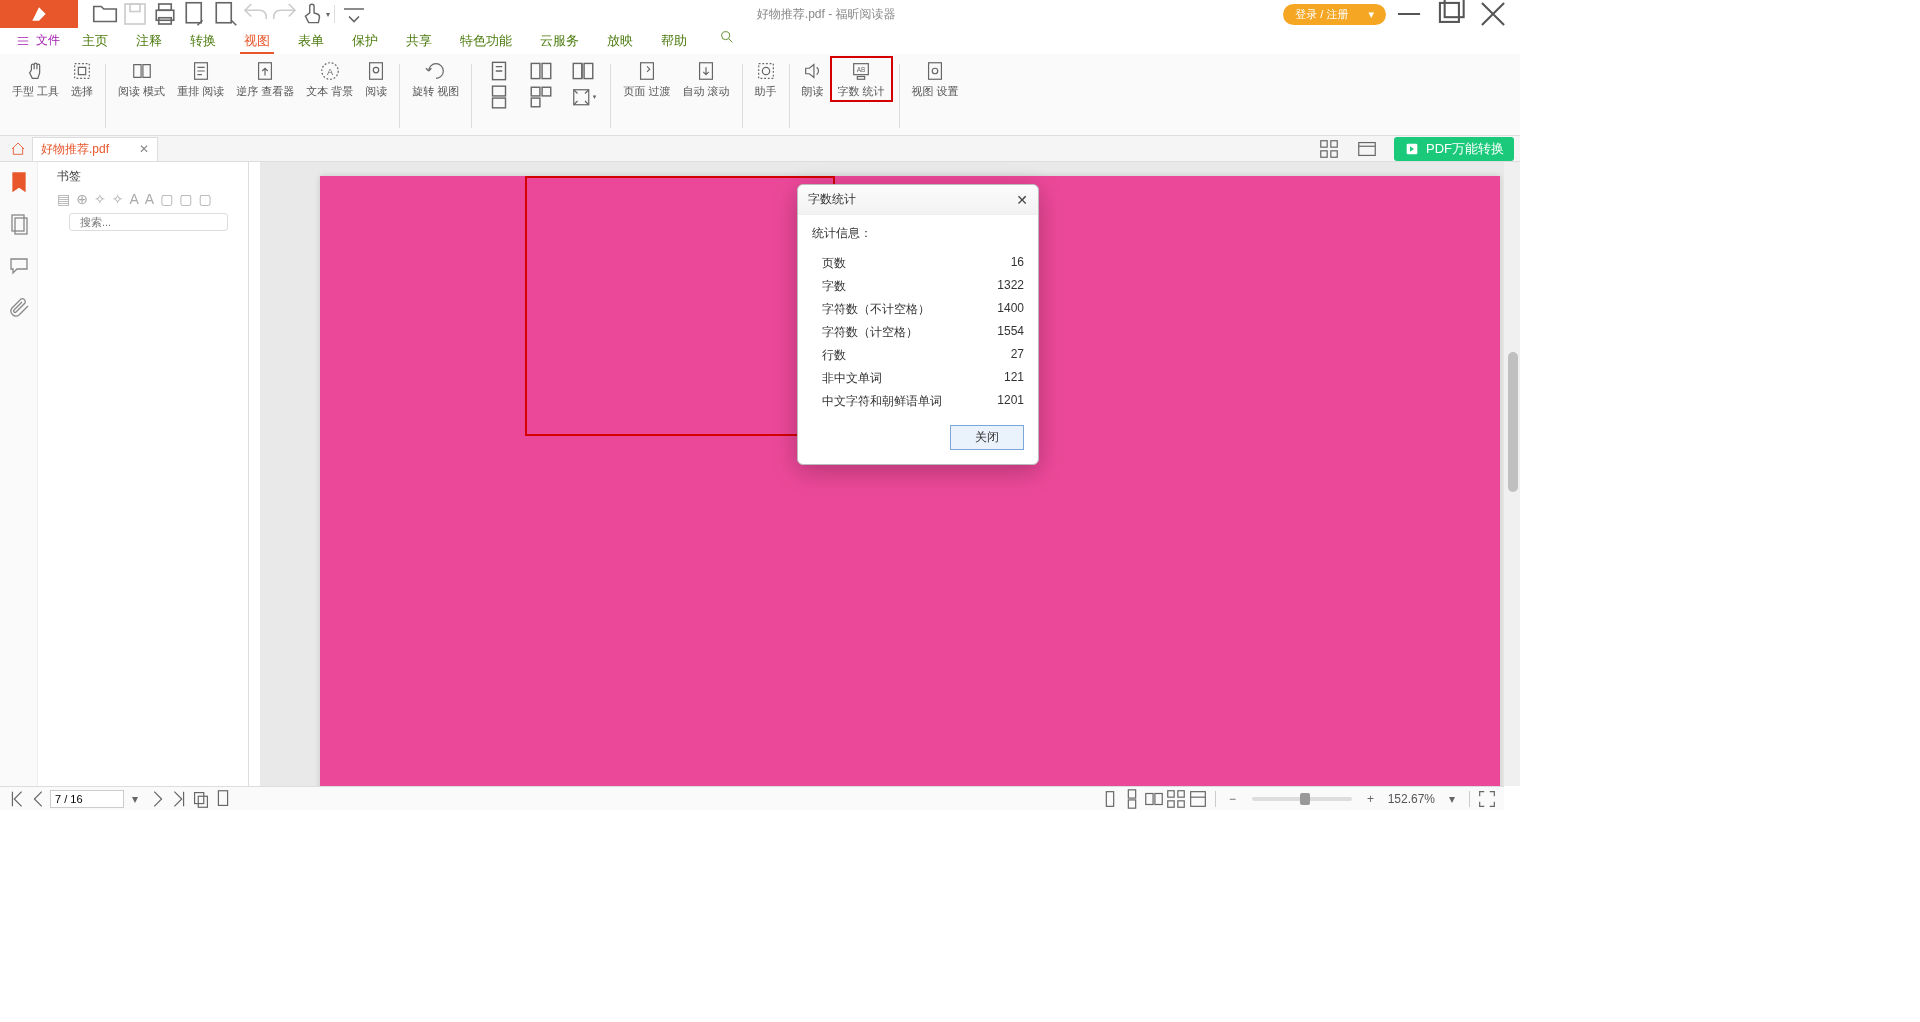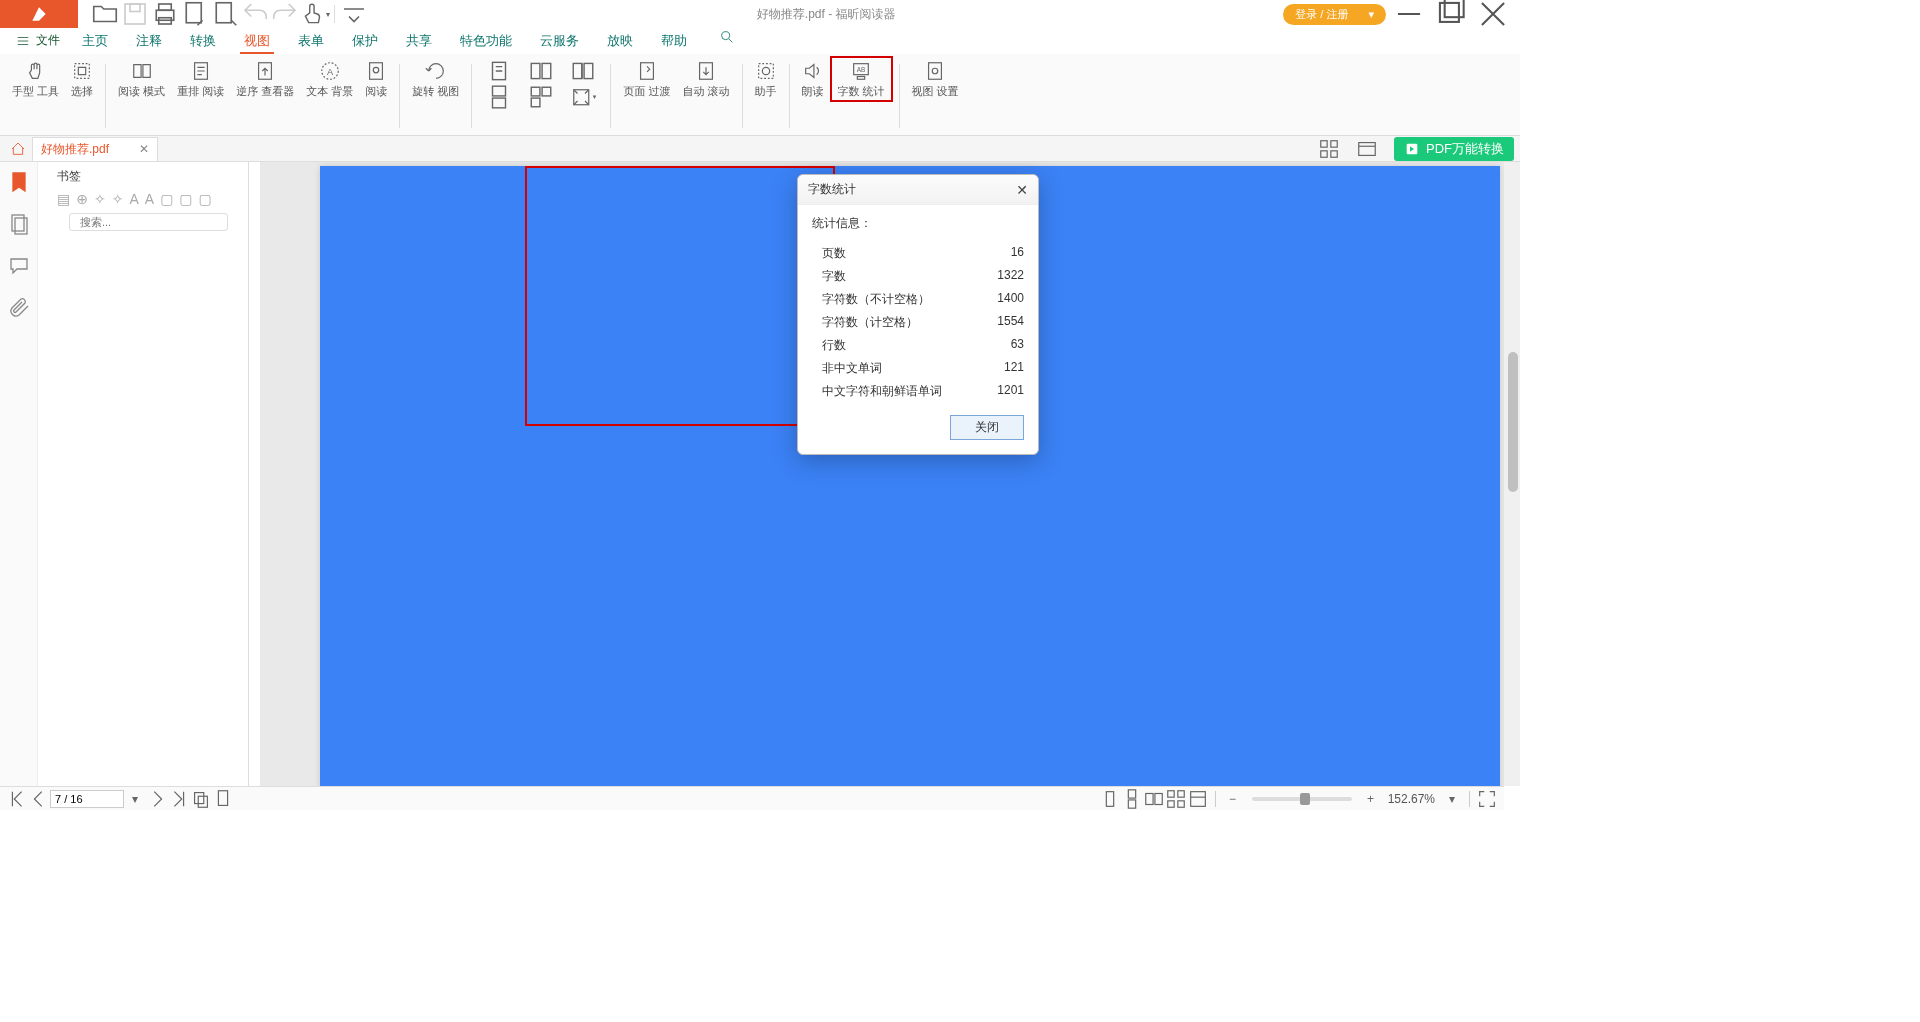--- a/index.html
+++ b/index.html
@@ -13,22 +13,22 @@
 .qat-btn { width: 30px; height: 28px; display: flex; align-items: center; justify-content: center; color: #666; cursor: pointer; }
 .qat-btn.disabled { color: #ccc; }
 .qat-sep { width: 1px; height: 18px; background: #ddd; margin: 0 4px; }
 .title-center { flex: 1; text-align: center; color: #888; font-size: 12px; }
 .title-right { display: flex; align-items: center; gap: 4px; margin-right: 8px; }
 .login-btn { background: #f5a623; color: #fff; border-radius: 12px; padding: 3px 12px; font-size: 11px; display: flex; align-items: center; gap: 20px; cursor: pointer; }
 .win-btn { width: 38px; height: 28px; display: flex; align-items: center; justify-content: center; color: #555; cursor: pointer; }
 
 
 .menubar { height: 26px; display: flex; align-items: center; padding-left: 8px; gap: 0; border-bottom: 1px solid transparent; }
-.file-menu { display: flex; align-items: center; gap: 6px; color: #14532d; cursor: pointer; padding: 0 8px; }
-.menu-tab { padding: 0 14px; height: 26px; line-height: 26px; color: #0f766e; cursor: pointer; font-size: 13px; }
+.file-menu { display: flex; align-items: center; gap: 6px; color: #a21caf; cursor: pointer; padding: 0 8px; }
+.menu-tab { padding: 0 14px; height: 26px; line-height: 26px; color: #4d7c0f; cursor: pointer; font-size: 13px; }
 .menu-tab.active { color: #e8572c; font-weight: 500; position: relative; }
 .menu-tab.active::after { content: ""; position: absolute; left: 10px; right: 10px; bottom: 0; height: 2px; background: #e8572c; }
 .search-tab { margin-left: 4px; }
 
 
 .ribbon { height: 82px; display: flex; align-items: flex-start; padding: 4px 6px 0; background: #fafafa; border-bottom: 1px solid #ddd; position: relative; }
 .rib-group { display: flex; align-items: flex-start; height: 78px; }
 .rib-sep { width: 1px; height: 64px; background: #ddd; margin: 6px 6px 0; }
 .rib-btn { display: flex; flex-direction: column; align-items: center; padding: 2px 6px; cursor: pointer; color: #555; font-size: 11px; line-height: 1.3; }
 .rib-btn .ico { width: 22px; height: 22px; margin-bottom: 2px; display: flex; align-items: center; justify-content: center; color: #666; }
@@ -50,21 +50,21 @@
 .main { display: flex; height: calc(100% - 28px - 26px - 82px - 26px - 24px); gap: 11px; }
 .side-rail { width: 38px; background: #fafafa; border-right: 1px solid #eee; display: flex; flex-direction: column; align-items: center; padding-top: 8px; gap: 18px; }
 .side-rail-btn { width: 24px; height: 24px; display: flex; align-items: center; justify-content: center; color: #888; cursor: pointer; }
 .side-rail-btn.active { color: #e8572c; }
 .side-panel { width: 200px; background: #fff; border-right: 1px solid #ddd; display: flex; flex-direction: column; }
 .side-panel-title { padding: 6px 8px; font-size: 12px; color: #444; }
 .side-panel-tools { display: flex; gap: 6px; padding: 0 8px 6px; color: #aaa; font-size: 14px; }
 .side-search { margin: 0 20px; display: flex; align-items: center; border: 1px solid #ddd; border-radius: 3px; padding: 2px 6px; gap: 4px; }
 .side-search input { border: none; outline: none; flex: 1; font-size: 11px; }
 .doc-area { flex: 1; background: #e9e9e9; position: relative; overflow: hidden; }
-.page { position: absolute; left: 60px; top: 4px; width: 1180px; height: 100%; background: #3b82f6; box-shadow: 0 0 6px rgba(0,0,0,.15); }
+.page { position: absolute; left: 60px; top: 14px; width: 1180px; height: 100%; background: #ec4899; box-shadow: 0 0 6px rgba(0,0,0,.15); }
 .hl-box { position: absolute; border: 2px solid #d40000; pointer-events: none; }
 .scrollbar-v { position: absolute; right: 0; top: 0; width: 16px; height: 100%; background: #f0f0f0; }
 .scrollbar-thumb { position: absolute; right: 2px; top: 190px; width: 10px; height: 140px; background: #c0c0c0; border-radius: 5px; }
 
 
 .dlg { position: absolute; left: 477px; top: 8px; width: 242px; background: #fff; border: 1px solid #bbb; border-radius: 6px; box-shadow: 0 6px 24px rgba(0,0,0,.25); font-size: 12px; }
 .dlg-title { display: flex; justify-content: space-between; align-items: center; padding: 6px 10px; border-bottom: 1px solid #eee; background: linear-gradient(#fcfcfc,#f2f2f2); border-radius: 6px 6px 0 0; }
 .dlg-title .x { cursor: pointer; color: #444; font-size: 14px; }
 .dlg-body { padding: 10px 14px 14px; }
 .dlg-section { margin-bottom: 10px; color: #333; }
@@ -504,21 +504,21 @@
               <div class="dlg-row">
                 <span>字符数（不计空格）</span>
                 <span>1400</span>
               </div>
               <div class="dlg-row">
                 <span>字符数（计空格）</span>
                 <span>1554</span>
               </div>
               <div class="dlg-row">
                 <span>行数</span>
-                <span>63</span>
+                <span>27</span>
               </div>
               <div class="dlg-row">
                 <span>非中文单词</span>
                 <span>121</span>
               </div>
               <div class="dlg-row">
                 <span>中文字符和朝鲜语单词</span>
                 <span>1201</span>
               </div>
             </div>

